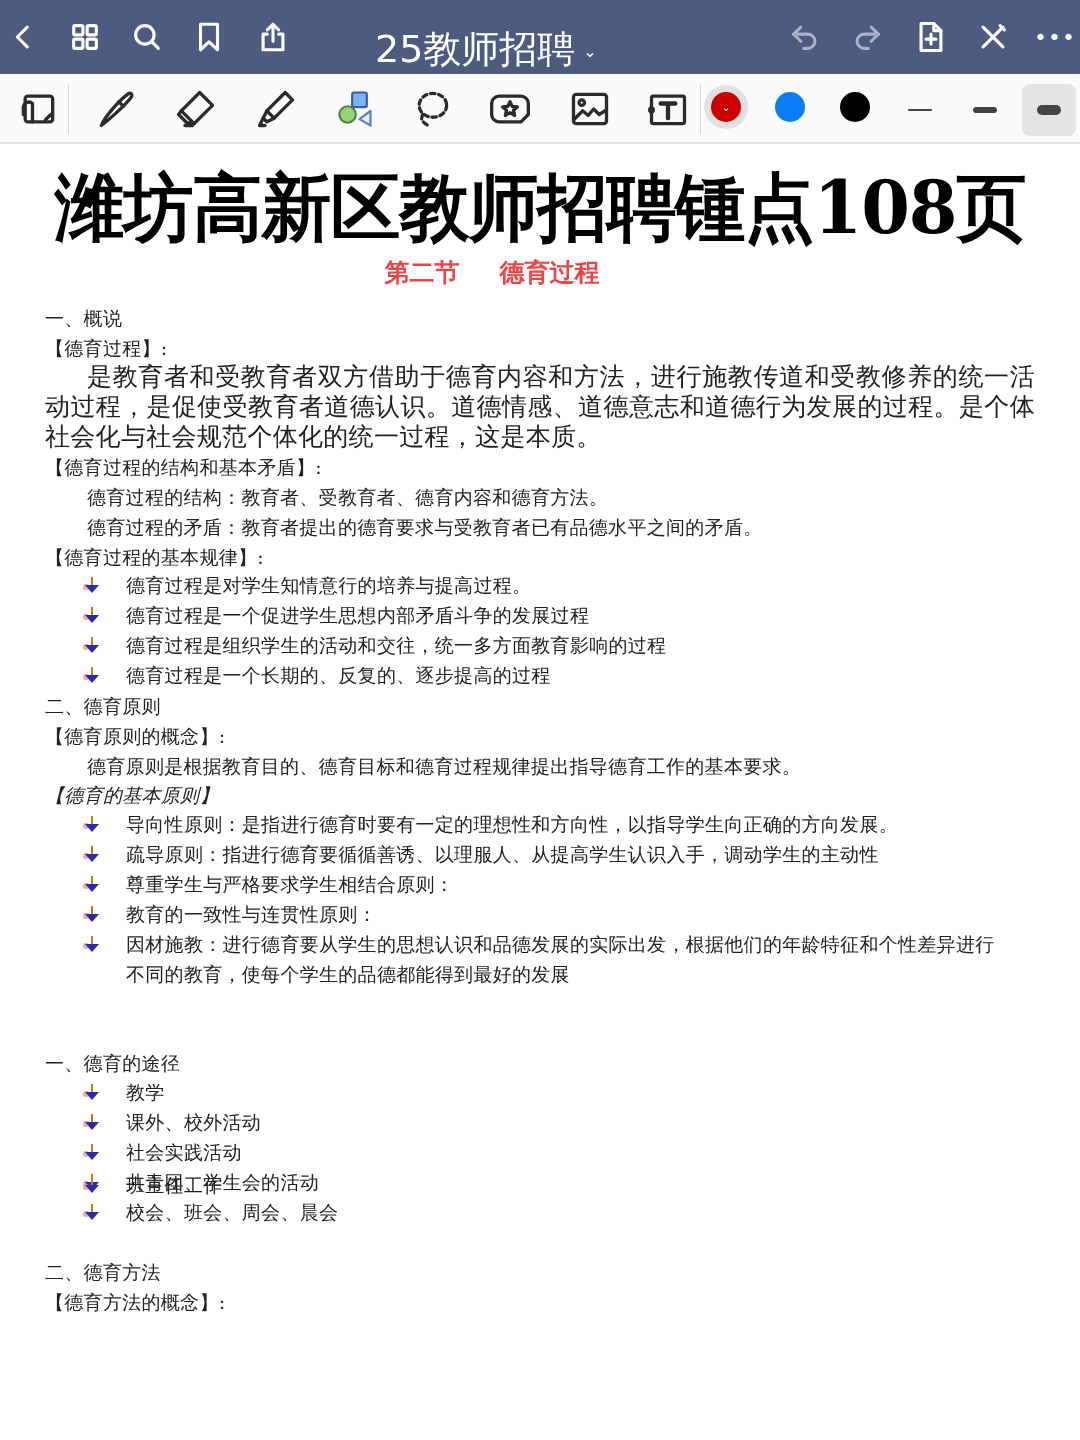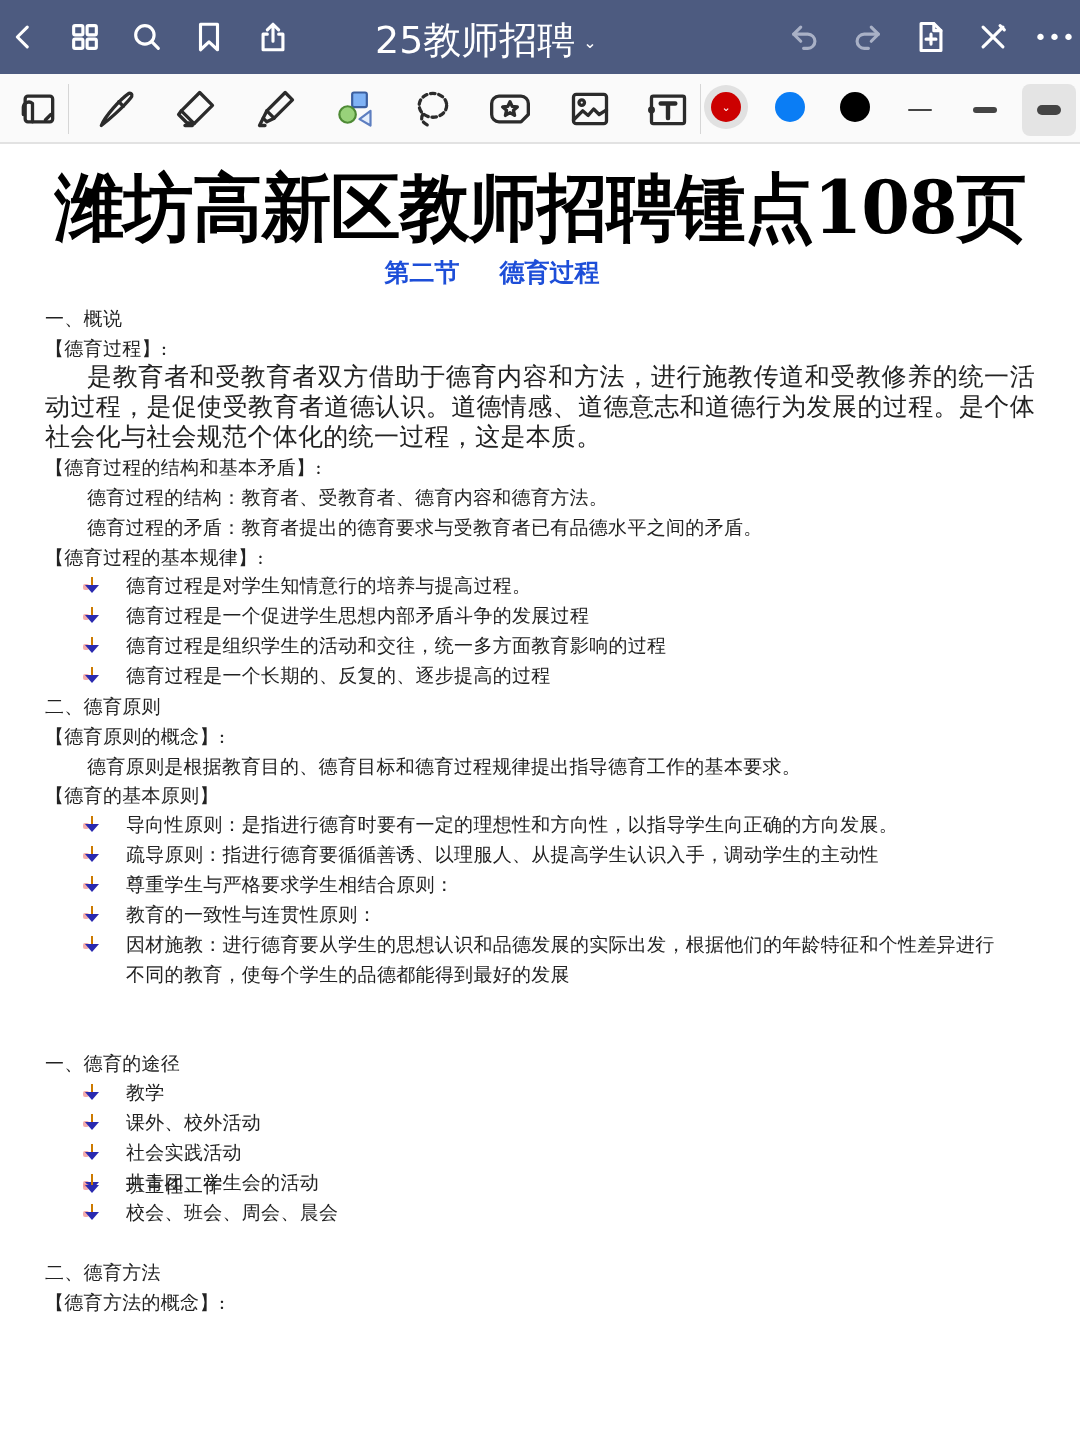--- a/index.html
+++ b/index.html
@@ -11,21 +11,21 @@
     position: absolute; left: 0; top: 0; width: 1080px; height: 74px;
     background: #4d5b80; color: #ffffff;
   }
   .nav-icon {
     position: absolute; top: 18px; width: 38px; height: 38px;
     display: flex; align-items: center; justify-content: center; cursor: pointer;
   }
   .nav-icon svg { width: 34px; height: 34px; stroke: #ffffff; fill: none; stroke-width: 2.2; stroke-linecap: round; stroke-linejoin: round; }
   .nav-icon.dim svg { stroke: #a9b1c6; }
   .nav-title {
-    position: absolute; left: 375px; top: 15px; height: 50px;
+    position: absolute; left: 375px; top: 24px; height: 50px;
     display: flex; align-items: center; cursor: pointer;
     font-family: "DejaVu Sans", sans-serif; font-size: 38px; color: #ffffff; letter-spacing: 0px;
   }
   .nav-title .caret { font-size: 16px; margin-left: 8px; margin-top: 4px; }
 
   
   .toolbar {
     position: absolute; left: 0; top: 74px; width: 1080px; height: 70px;
     background: #fafafa; border-bottom: 2px solid #e2e2e2;
   }
@@ -43,21 +43,21 @@
 
   
   .doc { position: absolute; left: 0; top: 146px; width: 1080px; height: 1294px; background: #ffffff; }
   .doc-title {
     position: absolute; left: 0; top: 16px; width: 1080px; text-align: center;
     font-family: "DejaVu Serif", serif; font-weight: bold; font-size: 70px; color: #000; letter-spacing: -1px;
     transform: scaleY(1.05);
   }
   .section-heading {
     position: absolute; left: 0; width: 984px; text-align: center;
-    font-family: "DejaVu Sans", sans-serif; font-weight: bold; font-size: 25px; color: #1d4ed8;
+    font-family: "DejaVu Sans", sans-serif; font-weight: bold; font-size: 25px; color: #ef4444;
   }
   .section-heading .gap { display: inline-block; width: 40px; }
   .line {
     position: absolute; left: 45px; font-family: "DejaVu Serif", serif; font-size: 19px; color: #222;
     white-space: nowrap; letter-spacing: 0.3px;
   }
   .indent1 { left: 87px; }
   .bullet-line { left: 82px; display: flex; align-items: center; }
   .bullet {
     width: 20px; height: 22px; margin-right: 24px; position: relative; flex: none;
@@ -265,21 +265,21 @@
         <i class="blur"></i>
         <i class="stem"></i>
         <i class="head"></i>
       </span>
     <span>德育过程是一个长期的、反复的、逐步提高的过程</span>
   </div>
 
   <div class="line" style="top:548px;">二、德育原则</div>
   <div class="line" style="top:578px;">【德育原则的概念】:</div>
   <div class="line indent1" style="top:608px;">德育原则是根据教育目的、德育目标和德育过程规律提出指导德育工作的基本要求。</div>
-  <div class="line" style="top:637px;">【德育的基本原则】</div>
+  <div class="line" style="top:637px;font-style:italic;">【德育的基本原则】</div>
 
   <div class="line bullet-line" style="top:666px;">
     <span class="bullet">
         <i class="blur"></i>
         <i class="stem"></i>
         <i class="head"></i>
       </span>
     <span>导向性原则：是指进行德育时要有一定的理想性和方向性，以指导学生向正确的方向发展。</span>
   </div>
   <div class="line bullet-line" style="top:696px;">

